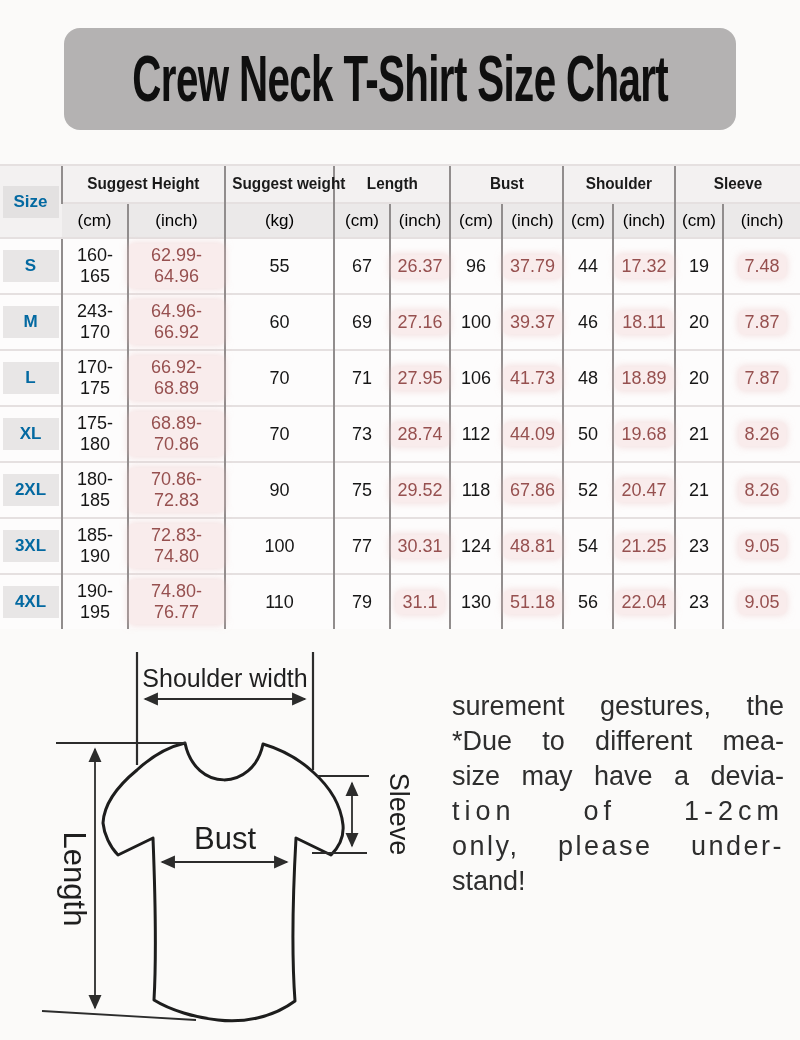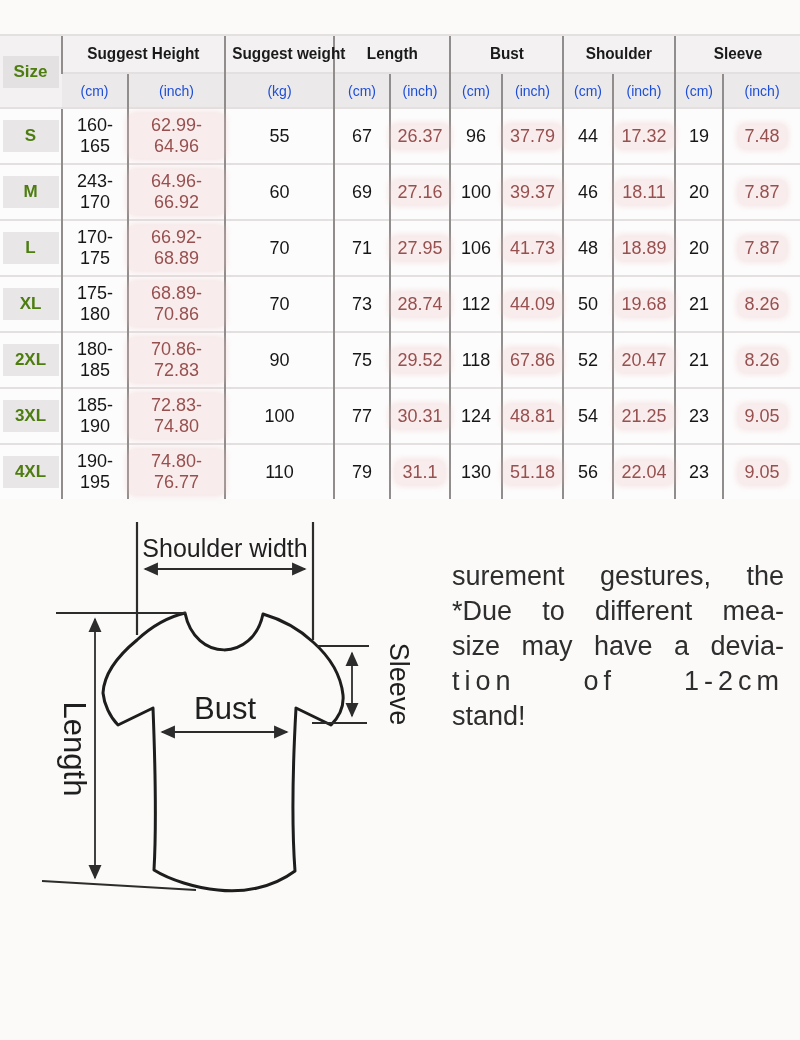--- a/index.html
+++ b/index.html
@@ -32,31 +32,31 @@
     background:#fdfcfc;
   }
   table.size-chart th,table.size-chart td{
     text-align:center;vertical-align:middle;
     border-left:2px solid #918d8d;
     border-top:2px solid #e5e0e0;
     padding:0;
   }
   table.size-chart th:first-child,table.size-chart td:first-child{border-left:none;}
   thead tr.grouprow th{height:36px;background:#f3f1f1;}
-  thead tr.unitrow th{height:33px;background:#ebe9e9;font-weight:400;font-size:14px;color:#1d4ed8;}
+  thead tr.unitrow th{height:33px;background:#ebe9e9;font-weight:400;font-size:17px;color:#000000;}
   thead th.c-size{background:#f0eeee;}
   .glabel{
     display:inline-block;white-space:nowrap;
     font-size:17px;font-weight:700;color:#1a1a1a;
     transform:scaleX(0.9);transform-origin:center;
   }
   tbody td{height:54px;font-size:18px;color:#161616;}
   .szbox{
     display:inline-block;min-width:44px;padding:6px 6px;
-    background:#e8e6e6;font-weight:700;font-size:17px;color:#4d7c0f;
+    background:#e8e6e6;font-weight:700;font-size:17px;color:#0369a1;
   }
   thead .szbox{background:#e3e1e1;}
   .inch{color:#9b5353;}
   td .pink{
     display:inline-block;color:#96504f;
     background:#f9ecec;border-radius:4px;padding:1px 6px;
     box-shadow:0 0 8px rgba(233,188,188,.6);
   }
 
   
@@ -71,20 +71,23 @@
   .nline.sp2{letter-spacing:2.5px;}
   .nline.last{text-align-last:left;}
 
   svg text{font-family:"Liberation Sans",sans-serif;fill:#1f1f1f;}
 </style>
 </head>
 <body>
 
 <div class="page">
 
+  <div class="banner">
+    <span class="t">Crew Neck T-Shirt Size Chart</span>
+  </div>
 
   <table class="size-chart">
     <colgroup>
       <col style="width:62px">
         <col style="width:66px">
         <col style="width:97px">
       <col style="width:109px">
         <col style="width:56px">
         <col style="width:60px">
       <col style="width:52px">
@@ -261,17 +264,18 @@
       <line x1="312" y1="216" x2="367" y2="216" stroke="#2c2c2c" stroke-width="1.8"></line>
       <line x1="352" y1="146" x2="352" y2="209" stroke="#2c2c2c" stroke-width="1.8" marker-start="url(#ah)" marker-end="url(#ah)"></line>
       <text transform="translate(390,177) rotate(90)" text-anchor="middle" font-size="27">Sleeve</text>
     </svg>
 
     <div class="note">
       <div class="nline">surement gestures, the</div>
       <div class="nline">*Due to different mea-</div>
       <div class="nline">size may have a devia-</div>
       <div class="nline sp1">tion of 1-2cm</div>
+      <div class="nline sp2">only, please under-</div>
       <div class="nline last">stand!</div>
     </div>
 
   </div>
 </div>
 
 </body></html>

